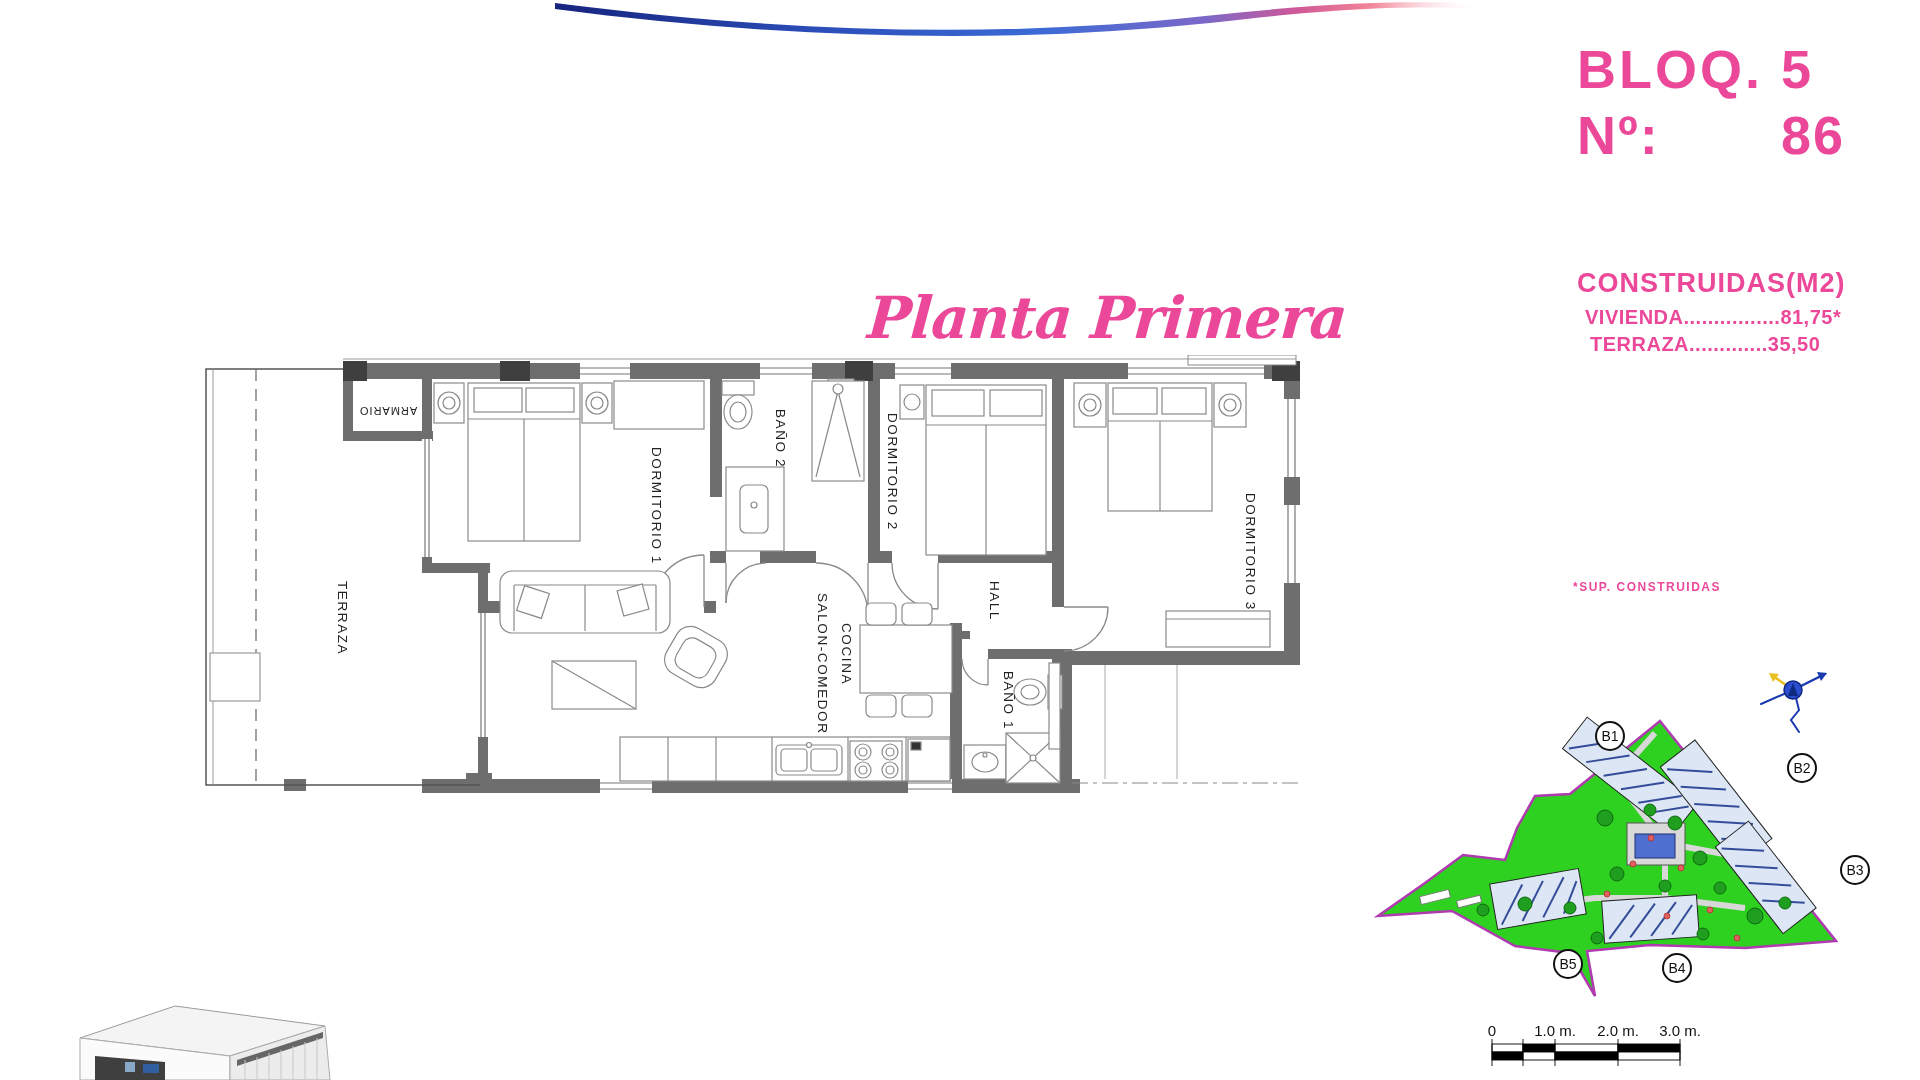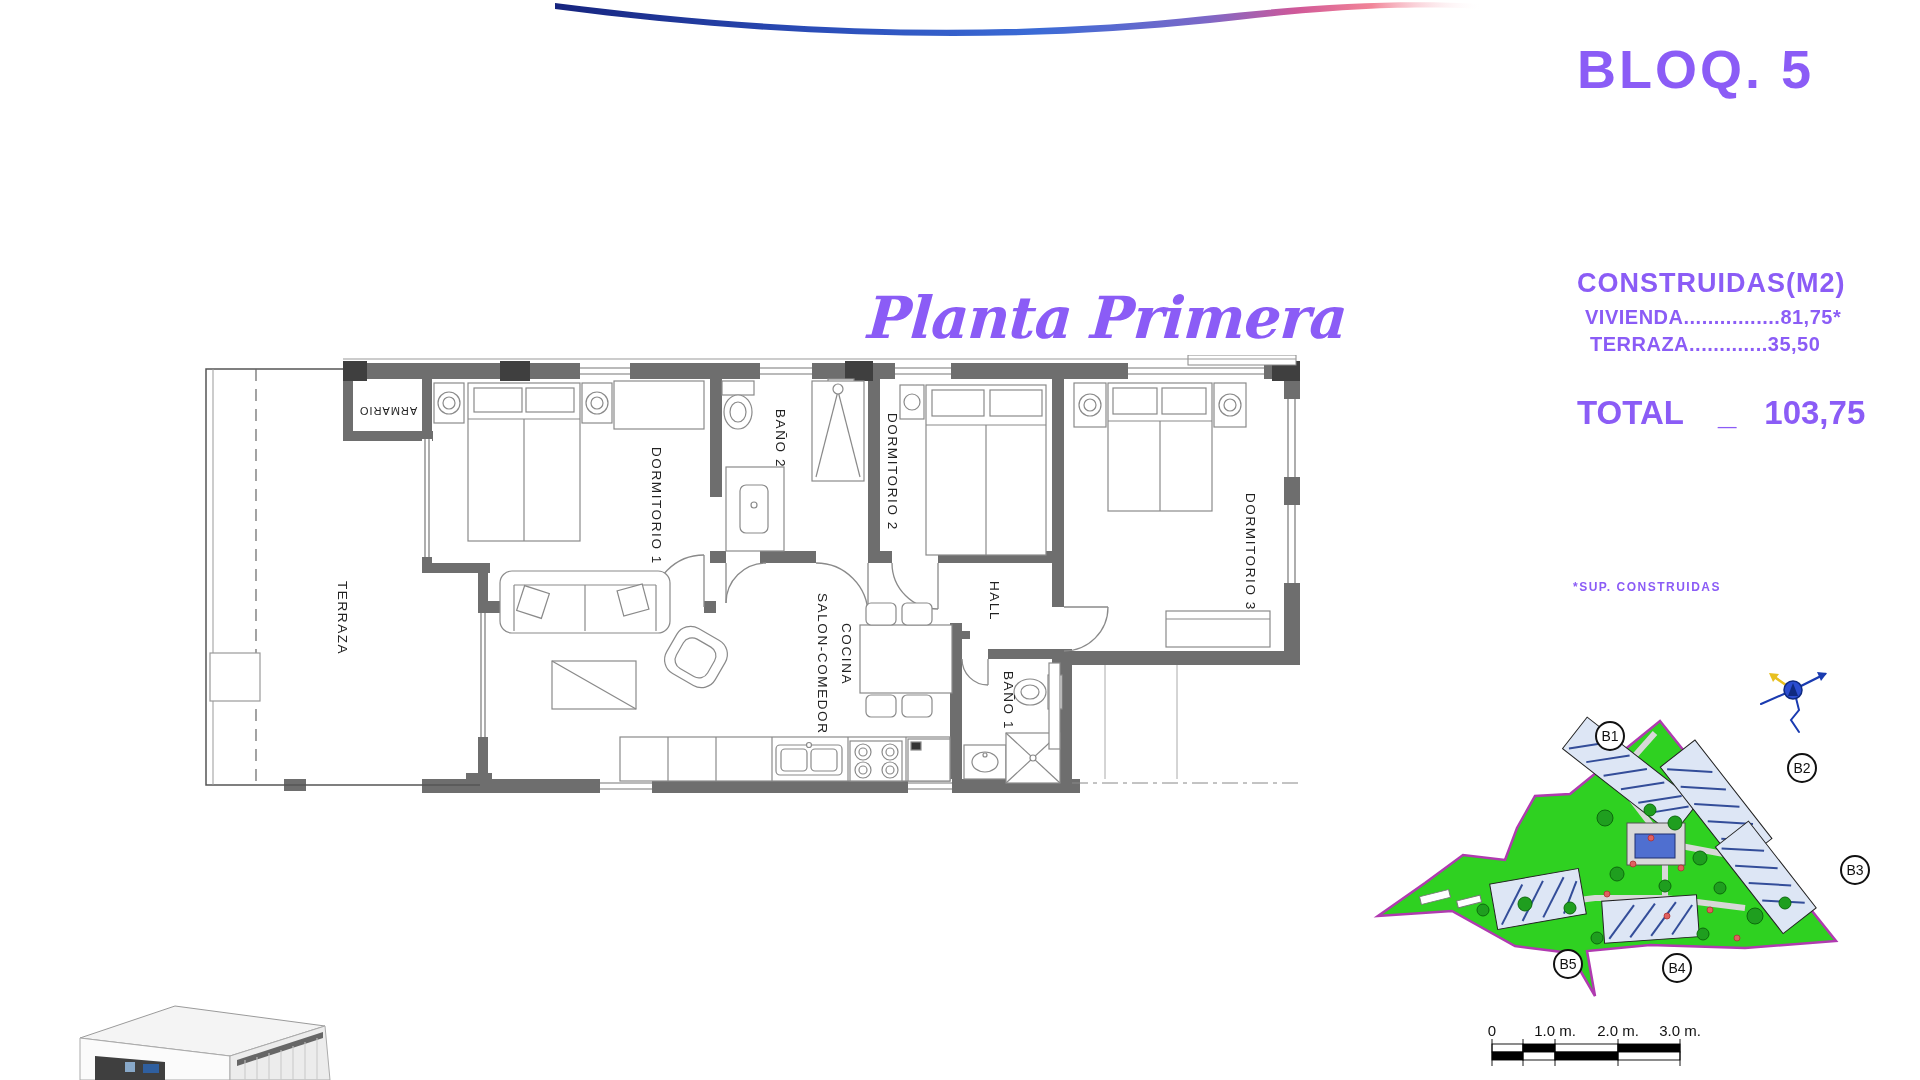--- a/index.html
+++ b/index.html
@@ -1,17 +1,17 @@
 <!DOCTYPE html>
 <html><head>
 <meta charset="utf-8">
 <style>
   html,body{margin:0;padding:0;background:#fff;}
   .page{position:relative;width:1896px;height:1080px;background:#fff;overflow:hidden;
-        font-family:"Liberation Sans",sans-serif;color:#8b5cf6;}
+        font-family:"Liberation Sans",sans-serif;color:#ec4899;}
   .abs{position:absolute;}
   
   .bloq{left:1577px;top:38px;font-size:54px;font-weight:700;letter-spacing:3px;}
   .numrow{left:1577px;top:104px;width:268px;display:flex;justify-content:space-between;
           font-size:54px;font-weight:700;letter-spacing:2px;}
   .suptitle{left:1577px;top:268px;font-size:27px;font-weight:700;letter-spacing:1px;}
   .suprow1{left:1585px;top:306px;font-size:20px;font-weight:700;letter-spacing:.5px;}
   .suprow2{left:1590px;top:333px;font-size:20px;font-weight:700;letter-spacing:.5px;}
   .totalrow{left:1577px;top:394px;width:300px;display:flex;align-items:baseline;
             font-size:33px;font-weight:700;}
@@ -40,30 +40,29 @@
         <stop offset="0.70" stop-color="#7b68c8"></stop>
         <stop offset="0.80" stop-color="#d05898"></stop>
         <stop offset="0.88" stop-color="#ef6f86" stop-opacity="0.85"></stop>
         <stop offset="1" stop-color="#ffffff" stop-opacity="0"></stop>
       </linearGradient>
     </defs>
     <path d="M0,3 C220,31 430,40 650,16 C770,3 845,0 928,4 L928,9 C845,5 775,9 655,23 C435,46 215,37 0,9 Z" fill="url(#swg)"></path>
   </svg>
 
   <div class="abs bloq">BLOQ. 5</div>
+  <div class="abs numrow">
+    <span>Nº:</span>
+    <span>86</span>
+  </div>
 
   <div class="abs suptitle">CONSTRUIDAS(M2)</div>
   <div class="abs suprow1"><span>VIVIENDA</span><span>................</span><span>81,75*</span></div>
   <div class="abs suprow2"><span>TERRAZA</span><span>.............</span><span>35,50</span></div>
 
-  <div class="abs totalrow">
-    <span>TOTAL</span>
-    <span class="sep">_</span>
-    <span>103,75</span>
-  </div>
 
   <div class="abs footnote">*SUP. CONSTRUIDAS</div>
 
   <div class="abs plantitle">Planta Primera</div>
 
   <svg class="abs" style="left:200px;top:355px" width="1100" height="445" viewBox="0 0 1100 445">
     <g stroke="none" fill="#6e6e6e">
       <rect x="143" y="8" width="957" height="16"></rect>
       <rect x="1084" y="8" width="16" height="302"></rect>
       <rect x="852" y="296" width="248" height="14"></rect>

